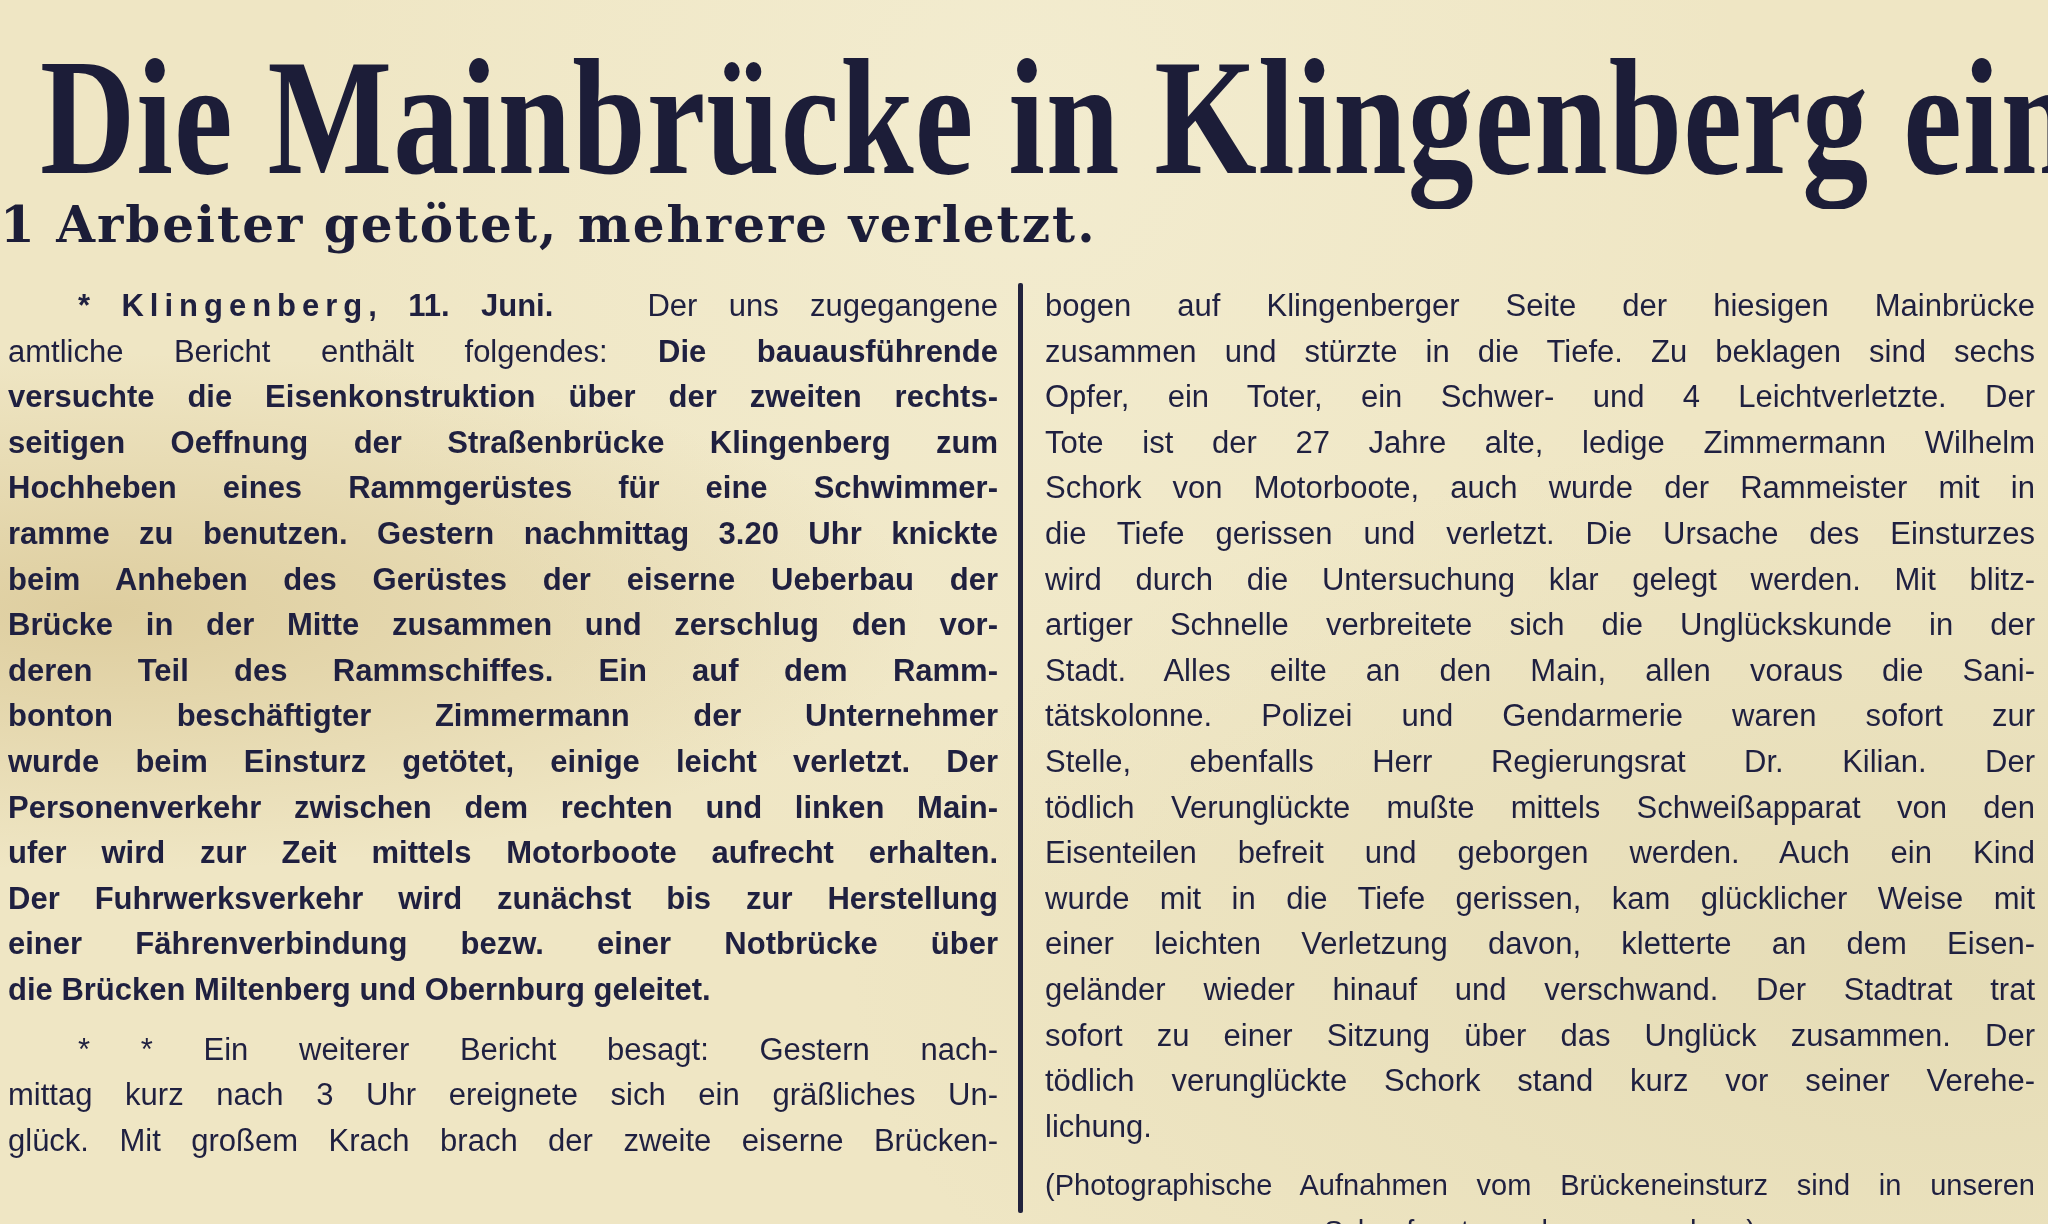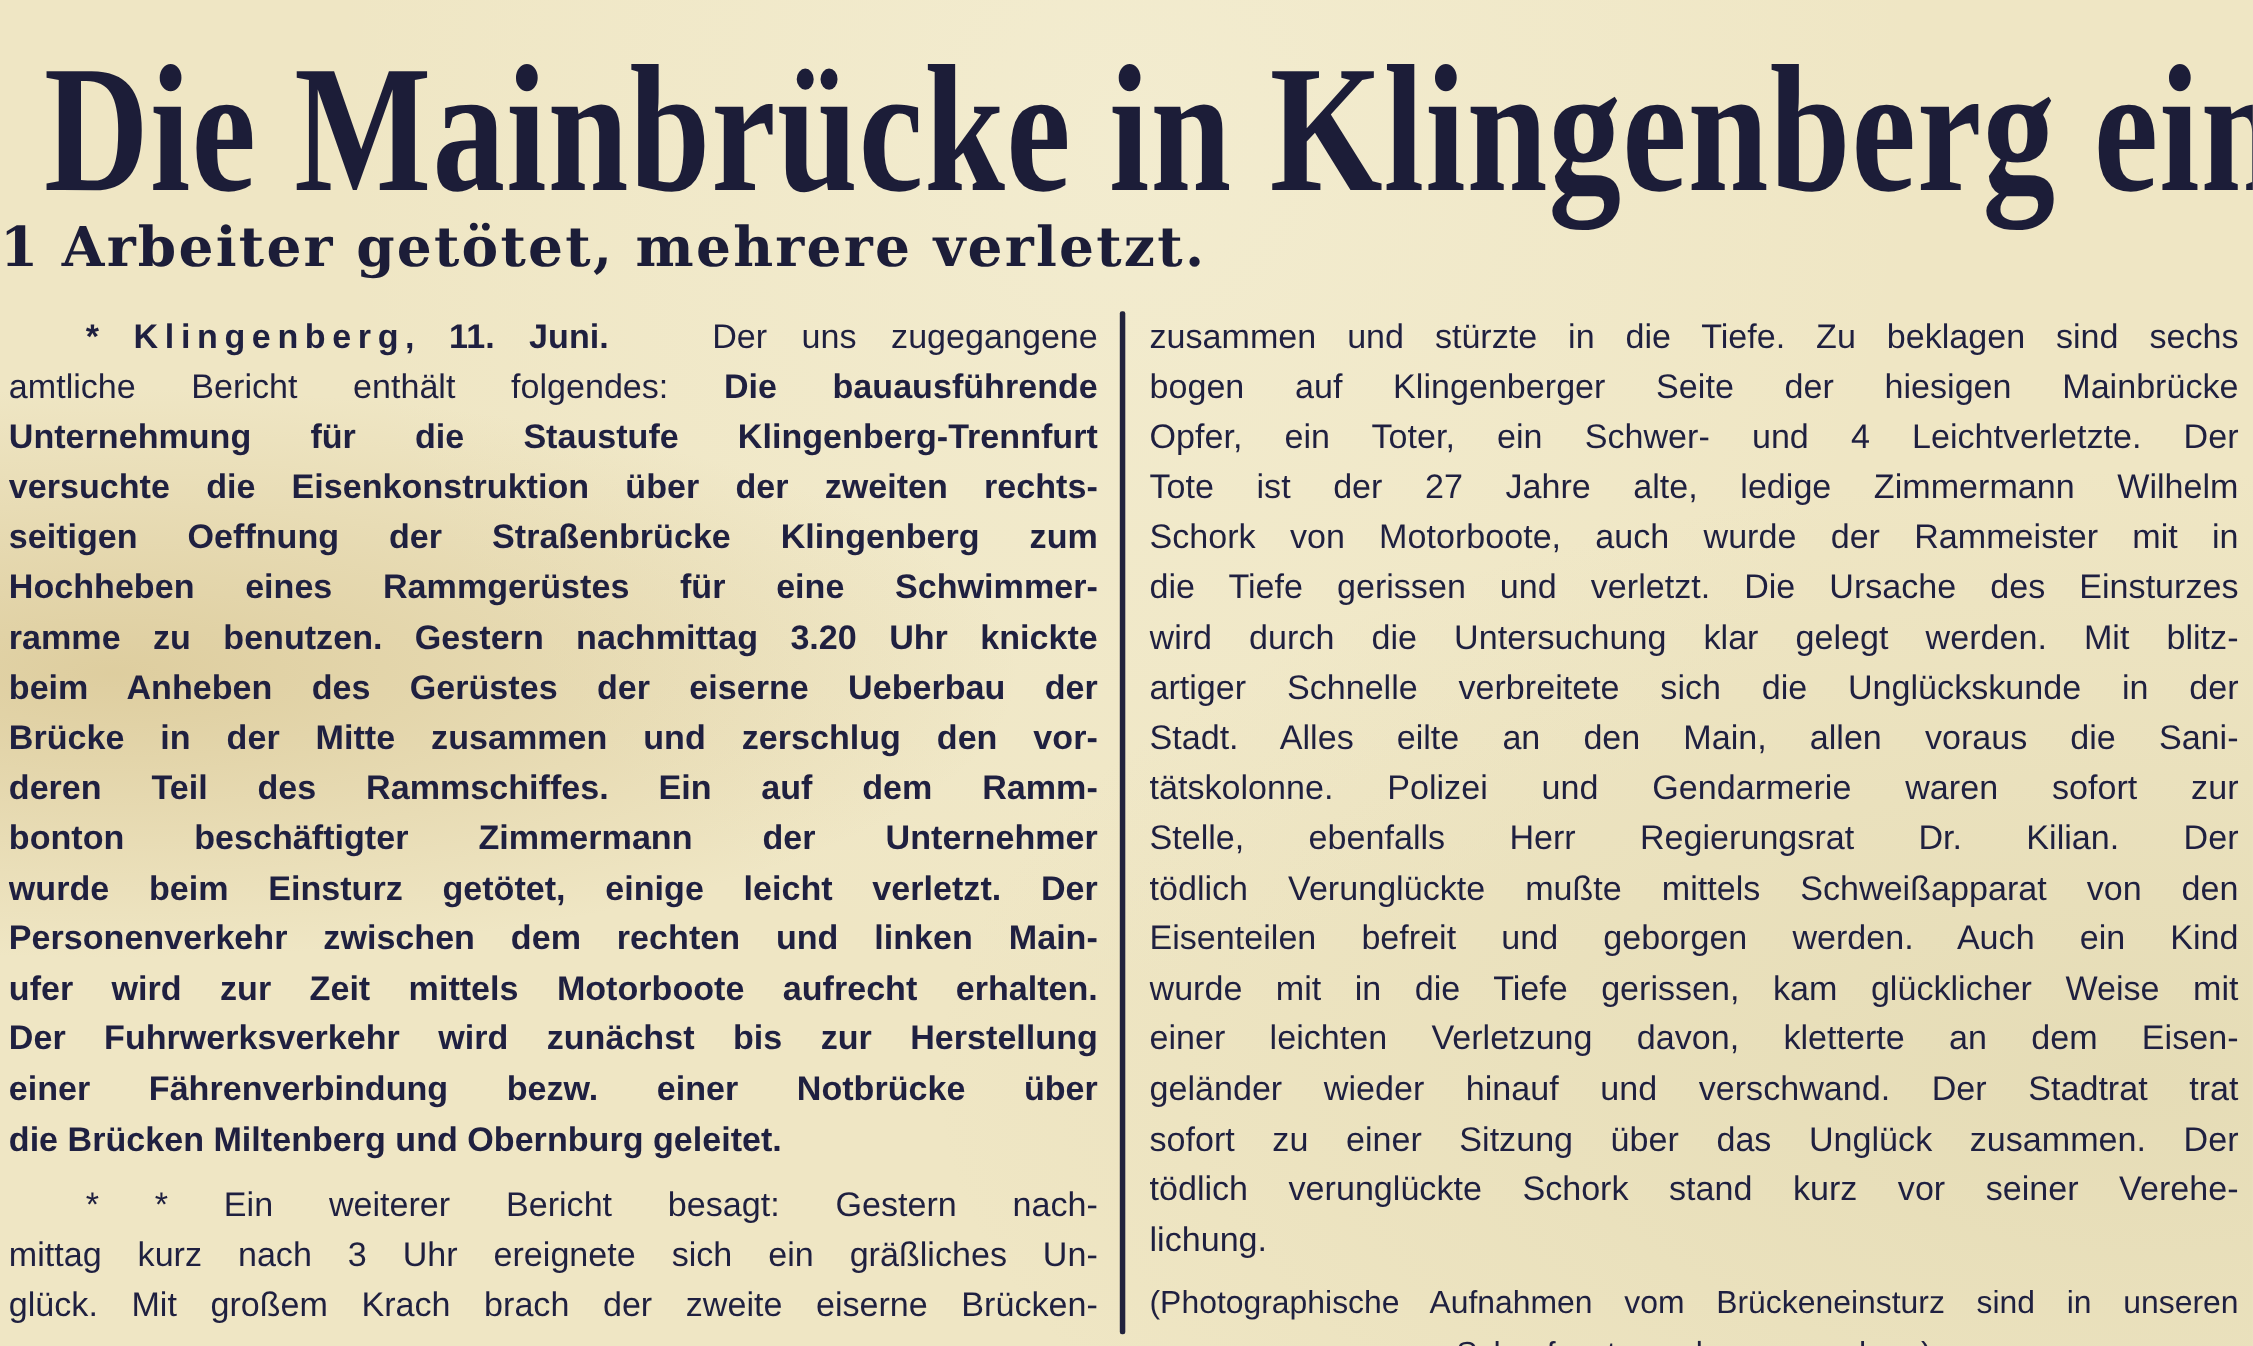--- a/index.html
+++ b/index.html
@@ -78,21 +78,20 @@
   <div class="column col-left">
     <span class="line indent">
       <span class="bold">*</span>
       <span class="spaced">Klingenberg</span><span class="bold">, 11. Juni.</span>
       &nbsp;&nbsp;<span>Der uns zugegangene</span>
     </span>
     <span class="line">
       <span>amtliche Bericht enthält folgendes:</span>
       <span class="bold">Die bauausführende</span>
     </span>
-    <span class="line bold">Unternehmung für die Staustufe Klingenberg-Trennfurt</span>
     <span class="line bold">versuchte die Eisenkonstruktion über der zweiten rechts-</span>
     <span class="line bold">seitigen Oeffnung der Straßenbrücke Klingenberg zum</span>
     <span class="line bold">Hochheben eines Rammgerüstes für eine Schwimmer-</span>
     <span class="line bold">ramme zu benutzen. Gestern nachmittag 3.20 Uhr knickte</span>
     <span class="line bold">beim Anheben des Gerüstes der eiserne Ueberbau der</span>
     <span class="line bold">Brücke in der Mitte zusammen und zerschlug den vor-</span>
     <span class="line bold">deren Teil des Rammschiffes. Ein auf dem Ramm-</span>
     <span class="line bold">bonton beschäftigter Zimmermann der Unternehmer</span>
     <span class="line bold">wurde beim Einsturz getötet, einige leicht verletzt. Der</span>
     <span class="line bold">Personenverkehr zwischen dem rechten und linken Main-</span>
@@ -102,22 +101,22 @@
     <span class="line bold last">die Brücken Miltenberg und Obernburg geleitet.</span>
 
     <span class="line indent gap">* * Ein weiterer Bericht besagt: Gestern nach-</span>
     <span class="line">mittag kurz nach 3 Uhr ereignete sich ein gräßliches Un-</span>
     <span class="line">glück. Mit großem Krach brach der zweite eiserne Brücken-</span>
   </div>
 
   <div class="divider"></div>
 
   <div class="column col-right">
+    <span class="line">bogen auf Klingenberger Seite der hiesigen Mainbrücke</span>
     <span class="line">zusammen und stürzte in die Tiefe. Zu beklagen sind sechs</span>
-    <span class="line">bogen auf Klingenberger Seite der hiesigen Mainbrücke</span>
     <span class="line">Opfer, ein Toter, ein Schwer- und 4 Leichtverletzte. Der</span>
     <span class="line">Tote ist der 27 Jahre alte, ledige Zimmermann Wilhelm</span>
     <span class="line">Schork von Motorboote, auch wurde der Rammeister mit in</span>
     <span class="line">die Tiefe gerissen und verletzt. Die Ursache des Einsturzes</span>
     <span class="line">wird durch die Untersuchung klar gelegt werden. Mit blitz-</span>
     <span class="line">artiger Schnelle verbreitete sich die Unglückskunde in der</span>
     <span class="line">Stadt. Alles eilte an den Main, allen voraus die Sani-</span>
     <span class="line">tätskolonne. Polizei und Gendarmerie waren sofort zur</span>
     <span class="line">Stelle, ebenfalls Herr Regierungsrat Dr. Kilian. Der</span>
     <span class="line">tödlich Verunglückte mußte mittels Schweißapparat von den</span>

